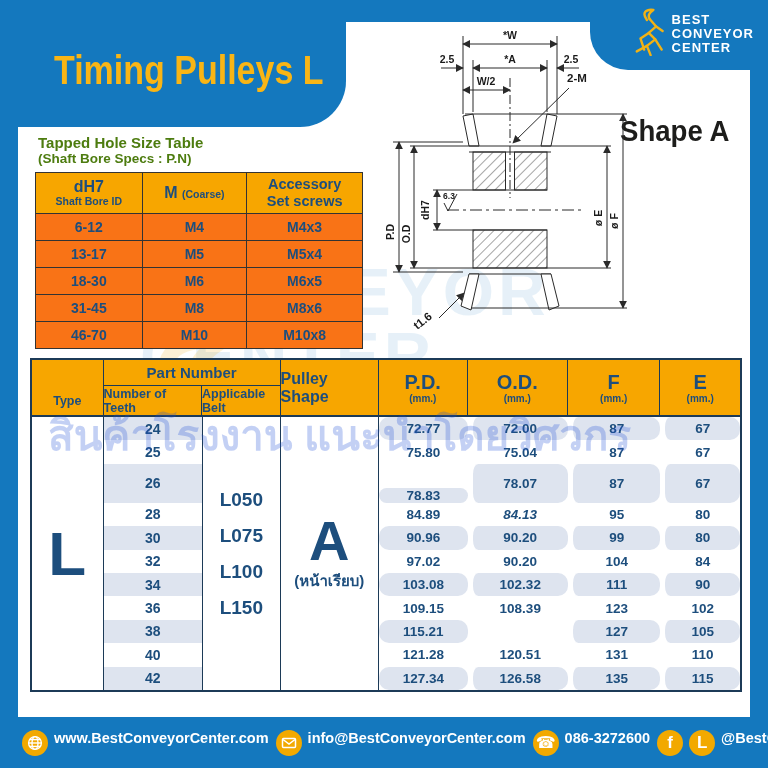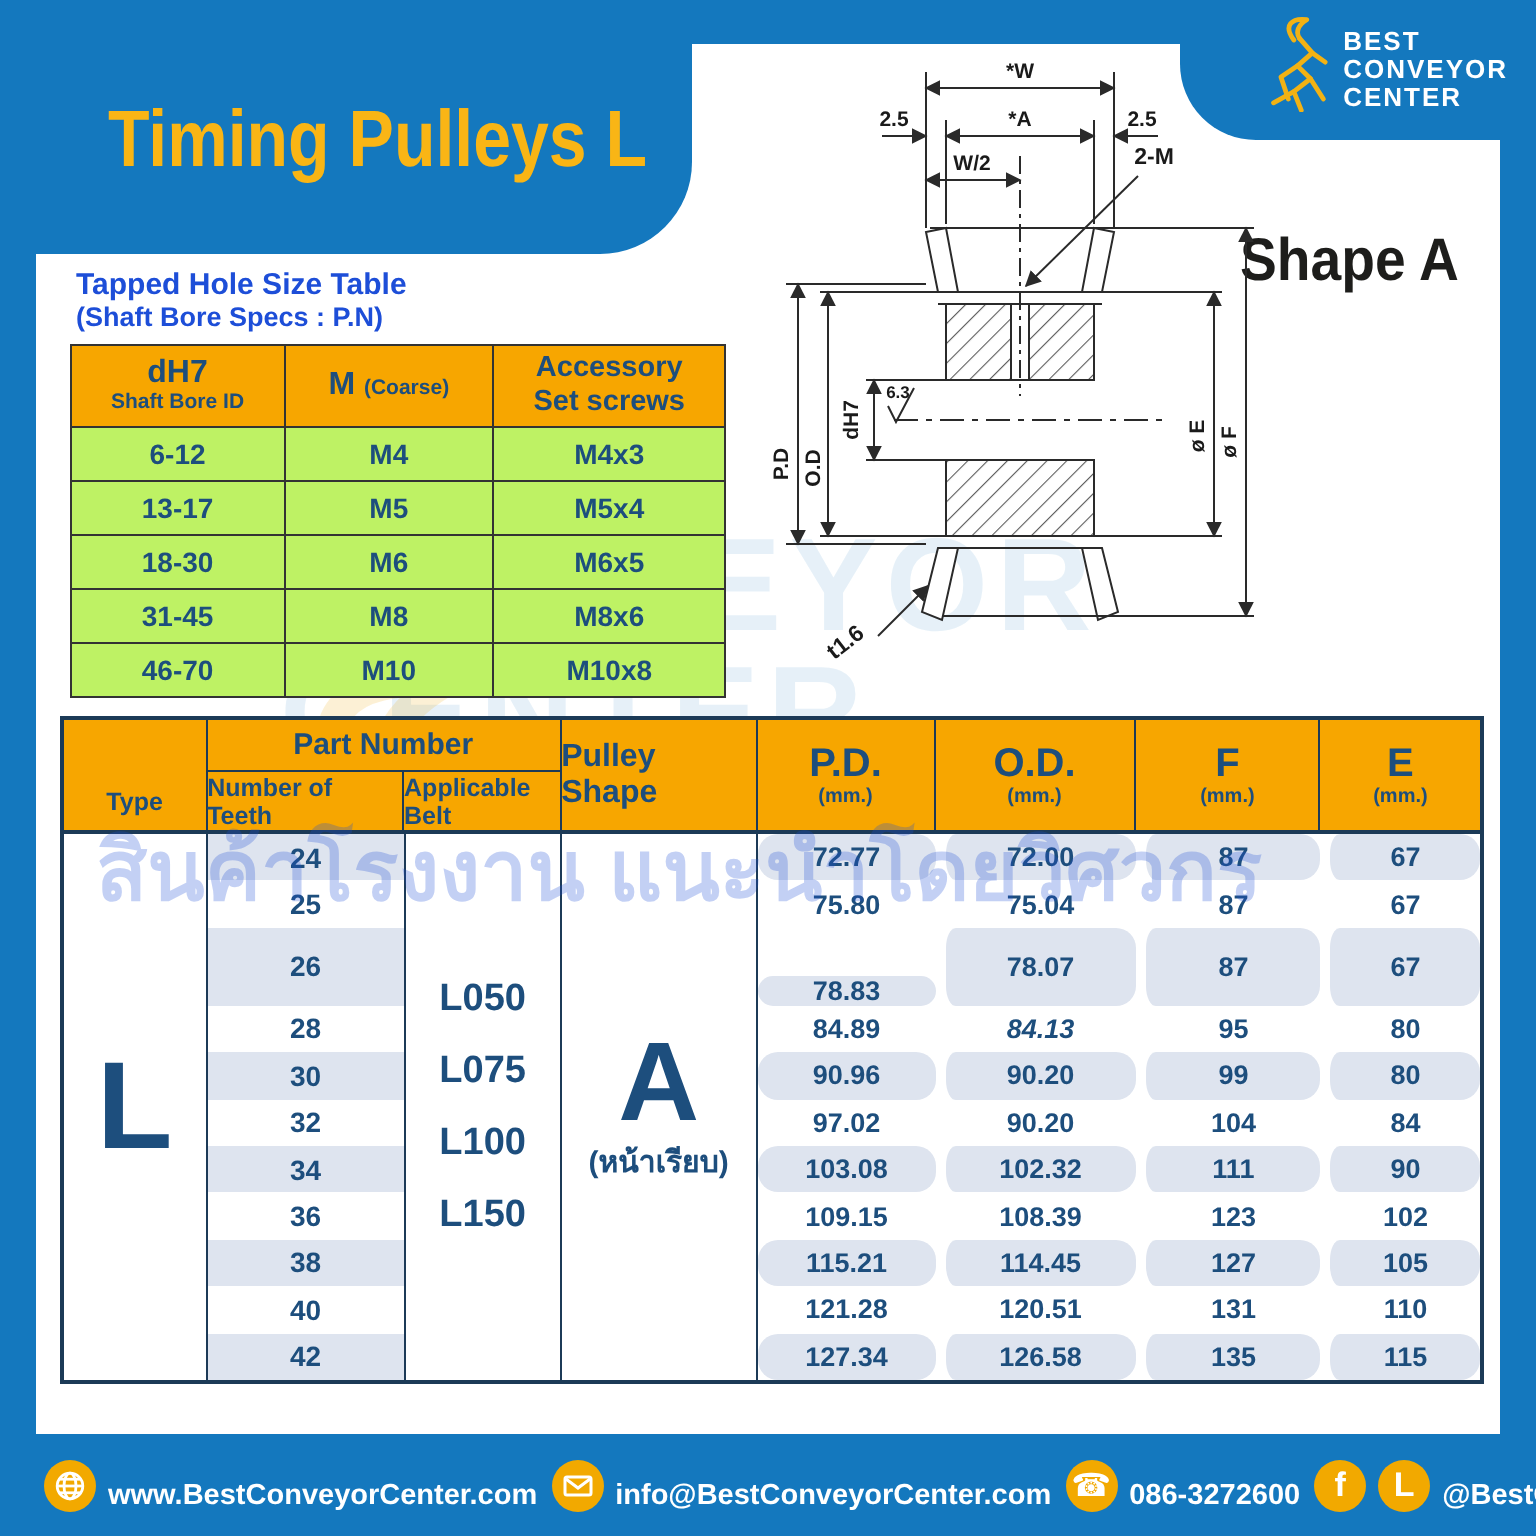--- a/index.html
+++ b/index.html
@@ -26,28 +26,28 @@
   .logo-text { color:#ffffff; font-weight:800; font-size:13px; line-height:14px; letter-spacing:1px; }
 
   
   .wm-brand { position:absolute; left:140px; top:196px; z-index:1; color:#1478BE; opacity:.10;
               font-weight:800; font-size:66px; line-height:64px; letter-spacing:4px; white-space:nowrap; }
   .wm-goat  { position:absolute; left:60px; top:330px; z-index:1; color:#F2A900; opacity:.16; }
   .wm-thai  { position:absolute; left:48px; top:402px; z-index:5; color:#1d4ed8; opacity:.26;
               font-weight:bold; font-size:42px; white-space:nowrap; pointer-events:none; }
 
   
-  .tapped-title { position:absolute; left:38px; top:134px; z-index:2; color:#1d4ed8; font-weight:bold; }
+  .tapped-title { position:absolute; left:38px; top:134px; z-index:2; color:#4d7c0f; font-weight:bold; }
   .tapped-title .l1 { font-size:15px; }
   .tapped-title .l2 { font-size:13.5px; }
   .tapped-table { position:absolute; left:35px; top:172px; width:328px; z-index:2;
                   border-collapse:collapse; }
   .tapped-table th, .tapped-table td { border:1.5px solid #333333; text-align:center; color:#1D4E7D; }
   .tapped-table th { background:#F7A600; height:41px; font-weight:bold; line-height:1.1; }
-  .tapped-table td { background:#bef264; height:27px; font-size:14px; font-weight:bold; }
+  .tapped-table td { background:#f97316; height:27px; font-size:14px; font-weight:bold; }
   .th-main { font-size:16px; } .th-sub { font-size:10.5px; } .th-two { font-size:14.5px; line-height:1.15; }
 
   
   .drawing { position:absolute; left:385px; top:22px; z-index:2; }
   .shape-label { position:absolute; left:620px; top:114px; z-index:2; color:#1d1d1b; font-weight:800;
                  font-size:30px; transform:scaleX(.92); transform-origin:left center; white-space:nowrap; }
 
   
   .main-table { position:absolute; left:30px; top:358px; width:712px; height:334px; z-index:2;
                 display:grid; grid-template-columns:72fr 99fr 79fr 99fr 89fr 101fr 93fr 80fr;
@@ -66,21 +66,21 @@
   .striped { background:#DEE4EF; }
   .gutter { border-left:5px solid #ffffff; }
   .type-val { font-size:62px; }
   .belt-stack { display:flex; flex-direction:column; gap:17px; align-items:center; }
   .belt-stack div { font-size:19px; font-weight:bold; color:#1D4E7D; line-height:1; }
   .shape-stack { display:flex; flex-direction:column; align-items:center; gap:2px; }
   .shape-stack .a { font-size:56px; font-weight:800; color:#1D4E7D; line-height:.95; }
   .shape-stack .sub { font-size:15px; font-weight:bold; color:#1D4E7D; }
 
   
-  .f-item { display:flex; align-items:flex-end; gap:6px; color:#ffffff; font-weight:bold; font-size:14.5px; white-space:nowrap; }
+  .f-item { display:flex; align-items:flex-start; gap:6px; color:#ffffff; font-weight:bold; font-size:14.5px; white-space:nowrap; }
   .f-ico { width:26px; height:26px; border-radius:50%; background:#F2A900; display:flex; align-items:center;
            justify-content:center; color:#ffffff; font-weight:800; flex:0 0 26px; }
   .f-ico.glyph { font-size:16px; font-family:"DejaVu Sans", sans-serif; }
   .f-ico.letter { font-size:17px; }
 </style>
 </head>
 <body>
 
 <div class="page">
 
@@ -341,21 +341,20 @@
       <div class="mc cell-num gutter striped" style="grid-area: 9 / 6;">102.32</div>
       <div class="mc cell-num gutter striped" style="grid-area: 9 / 7;">111</div>
       <div class="mc cell-num gutter striped" style="grid-area: 9 / 8;">90</div>
       <div class="mc cell-teeth" style="grid-area: 10 / 2;">36</div>
       <div class="mc cell-num" style="grid-area: 10 / 5;">109.15</div>
       <div class="mc cell-num gutter" style="grid-area: 10 / 6;">108.39</div>
       <div class="mc cell-num gutter" style="grid-area: 10 / 7;">123</div>
       <div class="mc cell-num gutter" style="grid-area: 10 / 8;">102</div>
       <div class="mc cell-teeth striped" style="grid-area: 11 / 2;">38</div>
       <div class="mc cell-num striped" style="grid-area: 11 / 5;">115.21</div>
-      <div class="mc cell-num gutter striped" style="grid-area: 11 / 6;">114.45</div>
       <div class="mc cell-num gutter striped" style="grid-area: 11 / 7;">127</div>
       <div class="mc cell-num gutter striped" style="grid-area: 11 / 8;">105</div>
       <div class="mc cell-teeth" style="grid-area: 12 / 2;">40</div>
       <div class="mc cell-num" style="grid-area: 12 / 5;">121.28</div>
       <div class="mc cell-num gutter" style="grid-area: 12 / 6;">120.51</div>
       <div class="mc cell-num gutter" style="grid-area: 12 / 7;">131</div>
       <div class="mc cell-num gutter" style="grid-area: 12 / 8;">110</div>
       <div class="mc cell-teeth striped" style="grid-area: 13 / 2;">42</div>
       <div class="mc cell-num striped" style="grid-area: 13 / 5;">127.34</div>
       <div class="mc cell-num gutter striped" style="grid-area: 13 / 6;">126.58</div>

